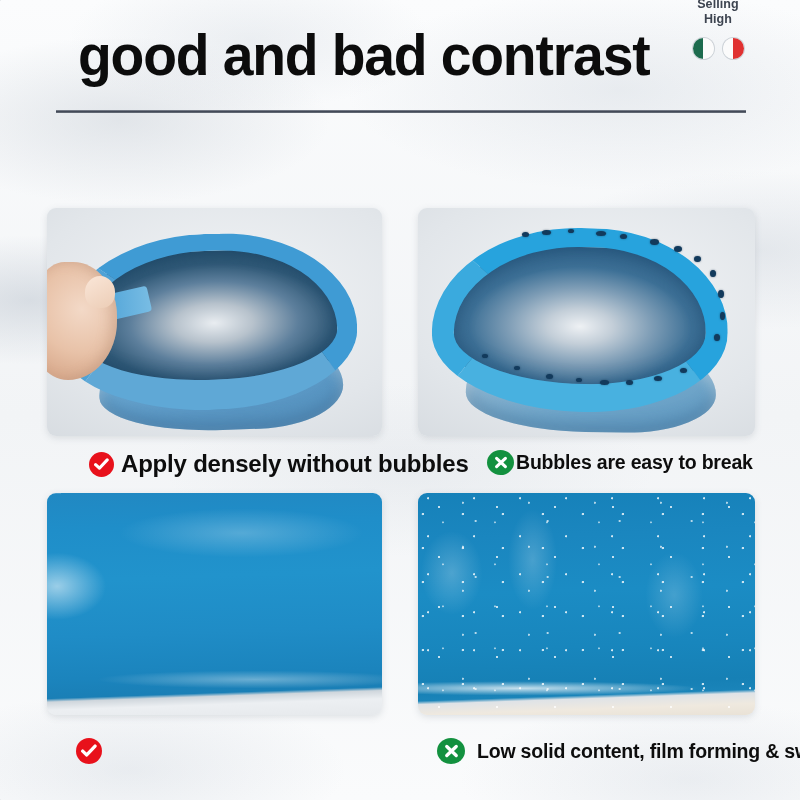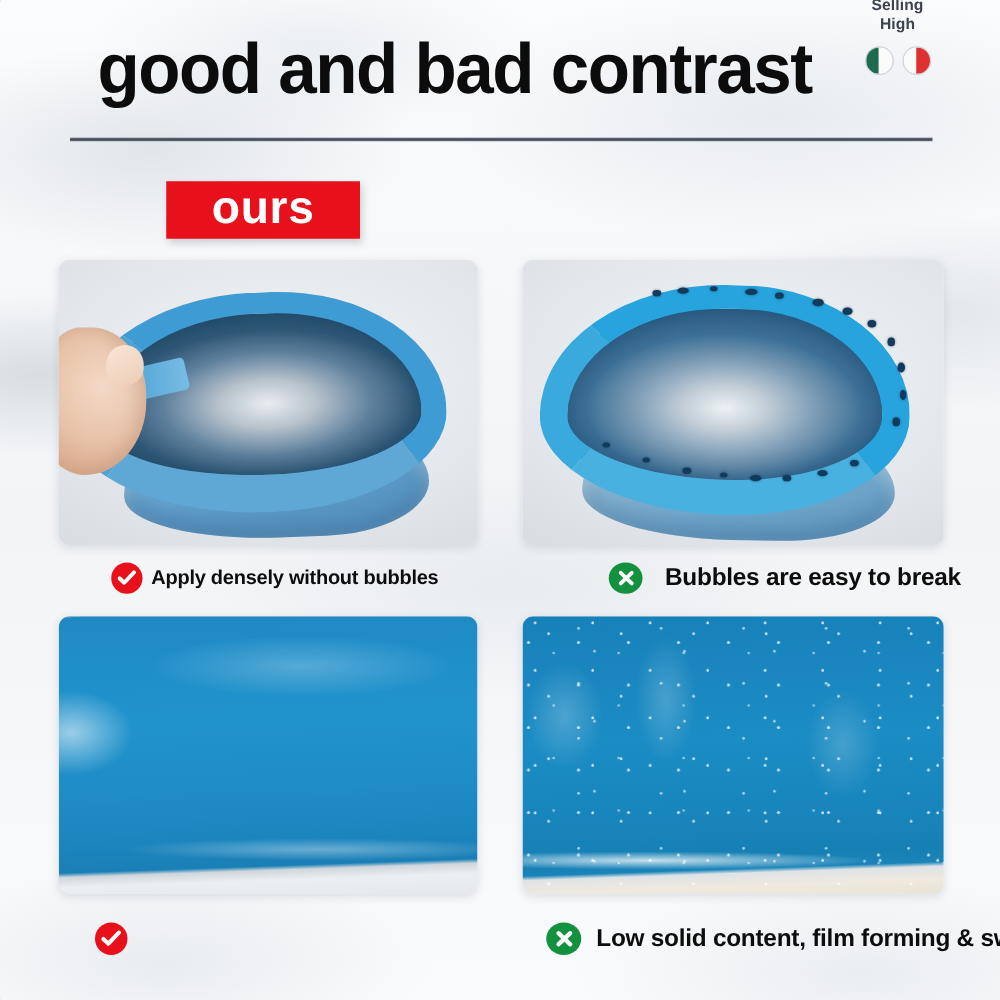--- a/index.html
+++ b/index.html
@@ -227,21 +227,21 @@
   }
 
   
   .caption {
     position:absolute;
     display:flex; align-items:center; gap:7px;
     white-space:nowrap;
   }
   .caption-text {
     font-weight:700;
-    font-size:16px;
+    font-size:24px;
     letter-spacing:-.2px;
     color:#0d0d0d;
   }
   #cap-tl { left:89px;  top:450px; }
   #cap-tr { left:487px; top:450px; }
   #cap-bl { left:76px;  top:738px; }
   #cap-br { left:437px; top:738px; }
   #cap-tr .caption-text, #cap-br .caption-text { font-size:19.5px; }
 
   .mark {
@@ -251,21 +251,21 @@
   }
   .mark.check { width:25px; height:25px; border-radius:50%; background:#e8111b; }
   .mark.cross { width:27px; height:25px; border-radius:50%; background:#13913f; }
   .mark svg { display:block; }
 
   
   #cap-bl .mark.check { width:26px; height:26px; }
   #cap-br .mark.cross { width:28px; height:26px; }
   #cap-bl { gap:13px; }
   #cap-br { gap:12px; }
-  #cap-tr { gap:18px; }
+  #cap-tr { gap:2px; }
 </style>
 </head>
 <body>
 
 <div id="page">
 
   <div id="header">
 
     <div id="title">good and bad contrast</div>
 
@@ -281,23 +281,20 @@
       </span>
       <span class="flag-dot flag-right">
         <span class="h"></span>
         <span class="h"></span>
       </span>
     </div>
 
     <div id="title-rule"></div>
   </div>
 
-  <div class="badge" id="badge-ours">
-    <span>ours</span>
-  </div>
 
   <div class="photo" id="photo-tl">
     <div class="studio-bg"></div>
     <div class="loop-wrap">
       <div class="loop-body-good"></div>
       <div class="loop" id="loop-good"></div>
       <div class="hand"></div>
     </div>
   </div>
 

